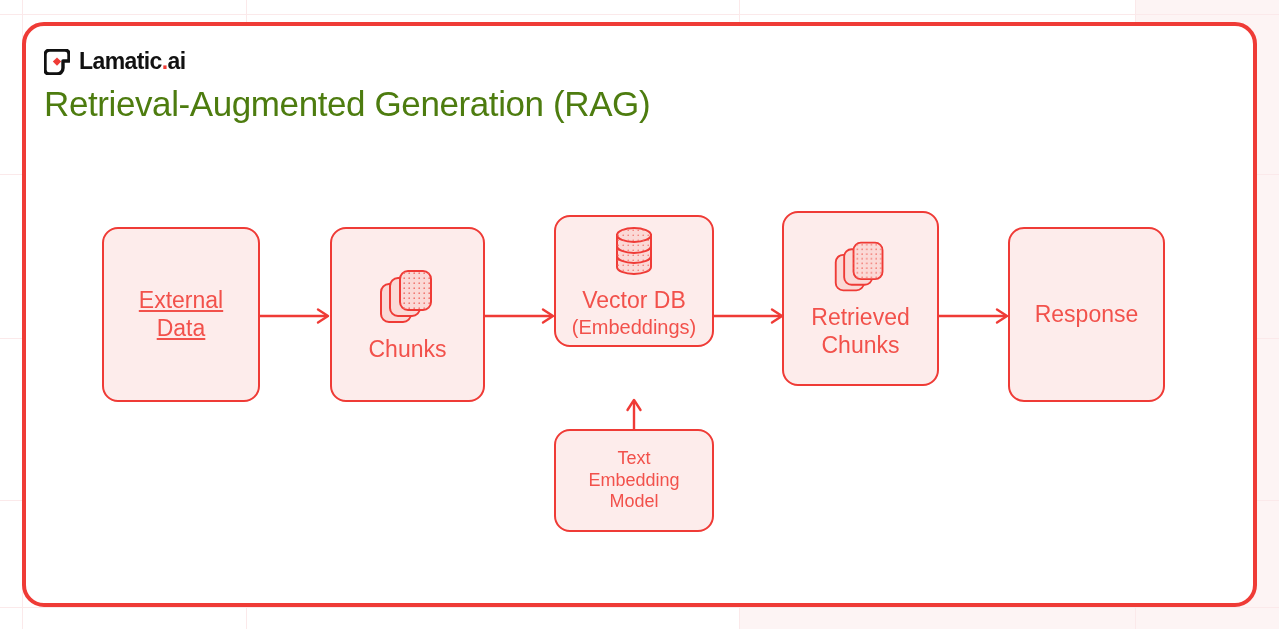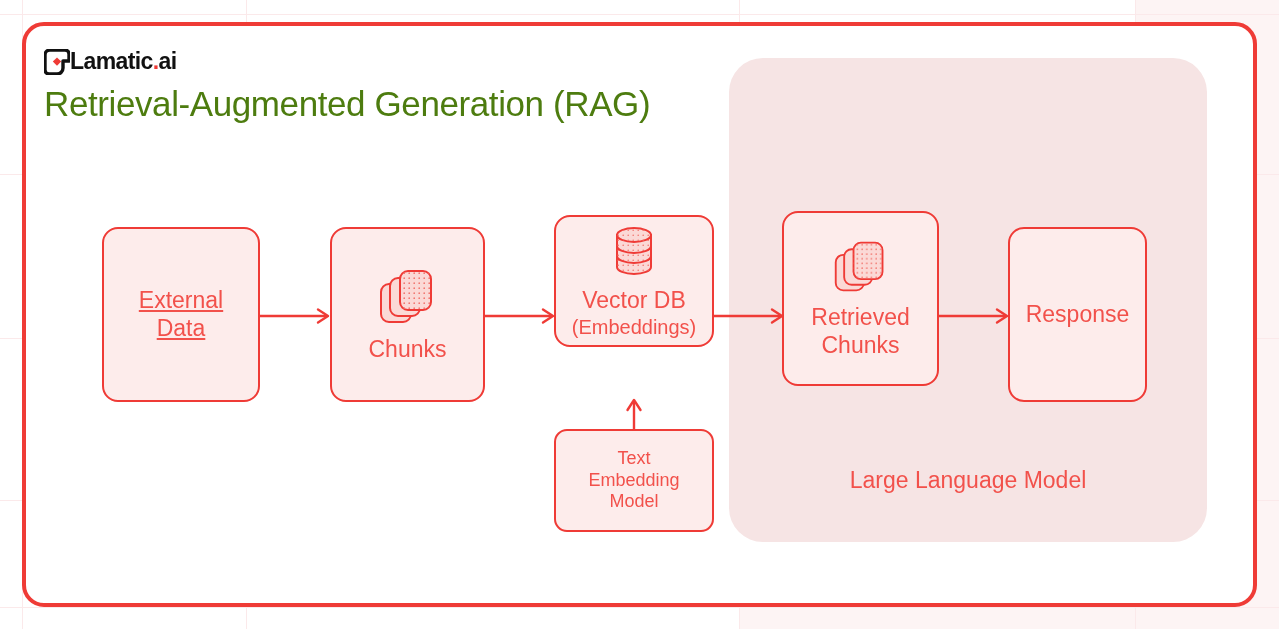--- a/index.html
+++ b/index.html
@@ -40,20 +40,21 @@
     background: #ffffff;
   }
 
   
   #brand {
     position: absolute;
     left: 44px;
     top: 48px;
     display: flex;
     align-items: center;
+    gap: 9px;
   }
   #brand-mark { width: 26px; height: 26px; display: block; }
   #brand-name {
     font-size: 23px;
     font-weight: bold;
     color: #111111;
     letter-spacing: -0.6px;
     white-space: nowrap;
   }
   #brand-name .dot { color: #ef3b36; }
@@ -138,23 +139,20 @@
       <svg id="brand-mark" viewBox="0 0 26 26" xmlns="http://www.w3.org/2000/svg">
         <path d="M6,1 H21 A4,4 0 0 1 25,5 V12 L19,12 L19,19 A6,6 0 0 1 13,25 H5 A4,4 0 0 1 1,21 V6 A5,5 0 0 1 6,1 Z" fill="none" stroke="#111111" stroke-width="3.4" stroke-linejoin="round"></path>
         <path d="M13 8.4 L17.2 12.6 L13 16.8 L8.8 12.6 Z" fill="#ef3b36"></path>
       </svg>
     </span>
     <span id="brand-name"><span>Lamatic</span><span class="dot">.</span><span>ai</span></span>
   </div>
 
   <div id="title">Retrieval-Augmented Generation (RAG)</div>
 
-  <div id="llm-panel">
-    <div id="llm-label">Large Language Model</div>
-  </div>
 
   <div class="node" style="left:102px; top:227px; width:158px; height:175px;text-decoration:underline;">
     <div class="label">External
 Data</div>
   </div>
 
   <div class="node" style="left:330px; top:227px; width:155px; height:175px;">
     <span class="icon">
       <svg width="62" height="62" viewBox="0 0 62 62" xmlns="http://www.w3.org/2000/svg">
         <defs>
@@ -186,21 +184,21 @@
           <ellipse cx="28" cy="12" rx="17" ry="7" fill="url(#dotsB)" stroke="none"></ellipse>
           <path d="M11,23 a17,7 0 0 0 34,0" fill="none" stroke="#ef3b36" stroke-width="2"></path>
           <path d="M11,33 a17,7 0 0 0 34,0" fill="none" stroke="#ef3b36" stroke-width="2"></path>
         </g>
       </svg>
     </span>
     <div class="label">Vector DB</div>
     <div class="sublabel">(Embeddings)</div>
   </div>
 
-  <div class="node small" style="left:554px; top:429px; width:160px; height:103px;border-radius:13px;">
+  <div class="node small" style="left:554px; top:429px; width:160px; height:103px;">
     <div class="label">Text
 Embedding
 Model</div>
   </div>
 
   <div class="node" style="left:782px; top:211px; width:157px; height:175px;">
     <span class="icon">
       <svg width="58" height="58" viewBox="0 0 62 62" xmlns="http://www.w3.org/2000/svg">
         <defs>
           <pattern id="dotsC" width="5" height="5" patternUnits="userSpaceOnUse">
@@ -210,21 +208,21 @@
         <rect x="4" y="18" width="30" height="38" rx="8" fill="#fbd9d6" stroke="#ef3b36" stroke-width="2"></rect>
         <rect x="13" y="12" width="30" height="38" rx="8" fill="#fbd9d6" stroke="#ef3b36" stroke-width="2"></rect>
         <rect x="23" y="5" width="31" height="39" rx="8" fill="#fbd9d6" stroke="#ef3b36" stroke-width="2"></rect>
         <rect x="23" y="5" width="31" height="39" rx="8" fill="url(#dotsC)" stroke="none"></rect>
       </svg>
     </span>
     <div class="label">Retrieved
 Chunks</div>
   </div>
 
-  <div class="node" style="left:1008px; top:227px; width:139px; height:175px;">
+  <div class="node" style="left:1008px; top:227px; width:157px; height:175px;">
     <div class="label">Response</div>
   </div>
 
   <div class="arrow" style="left:260px; top:306px;">
     <svg width="72" height="20" viewBox="0 0 72 20">
       <line x1="0" y1="10" x2="66" y2="10" stroke="#ef3b36" stroke-width="2.4"></line>
       <polyline points="58,3.5 68,10 58,16.5" fill="none" stroke="#ef3b36" stroke-width="2.4" stroke-linecap="round" stroke-linejoin="round"></polyline>
     </svg>
   </div>
 

